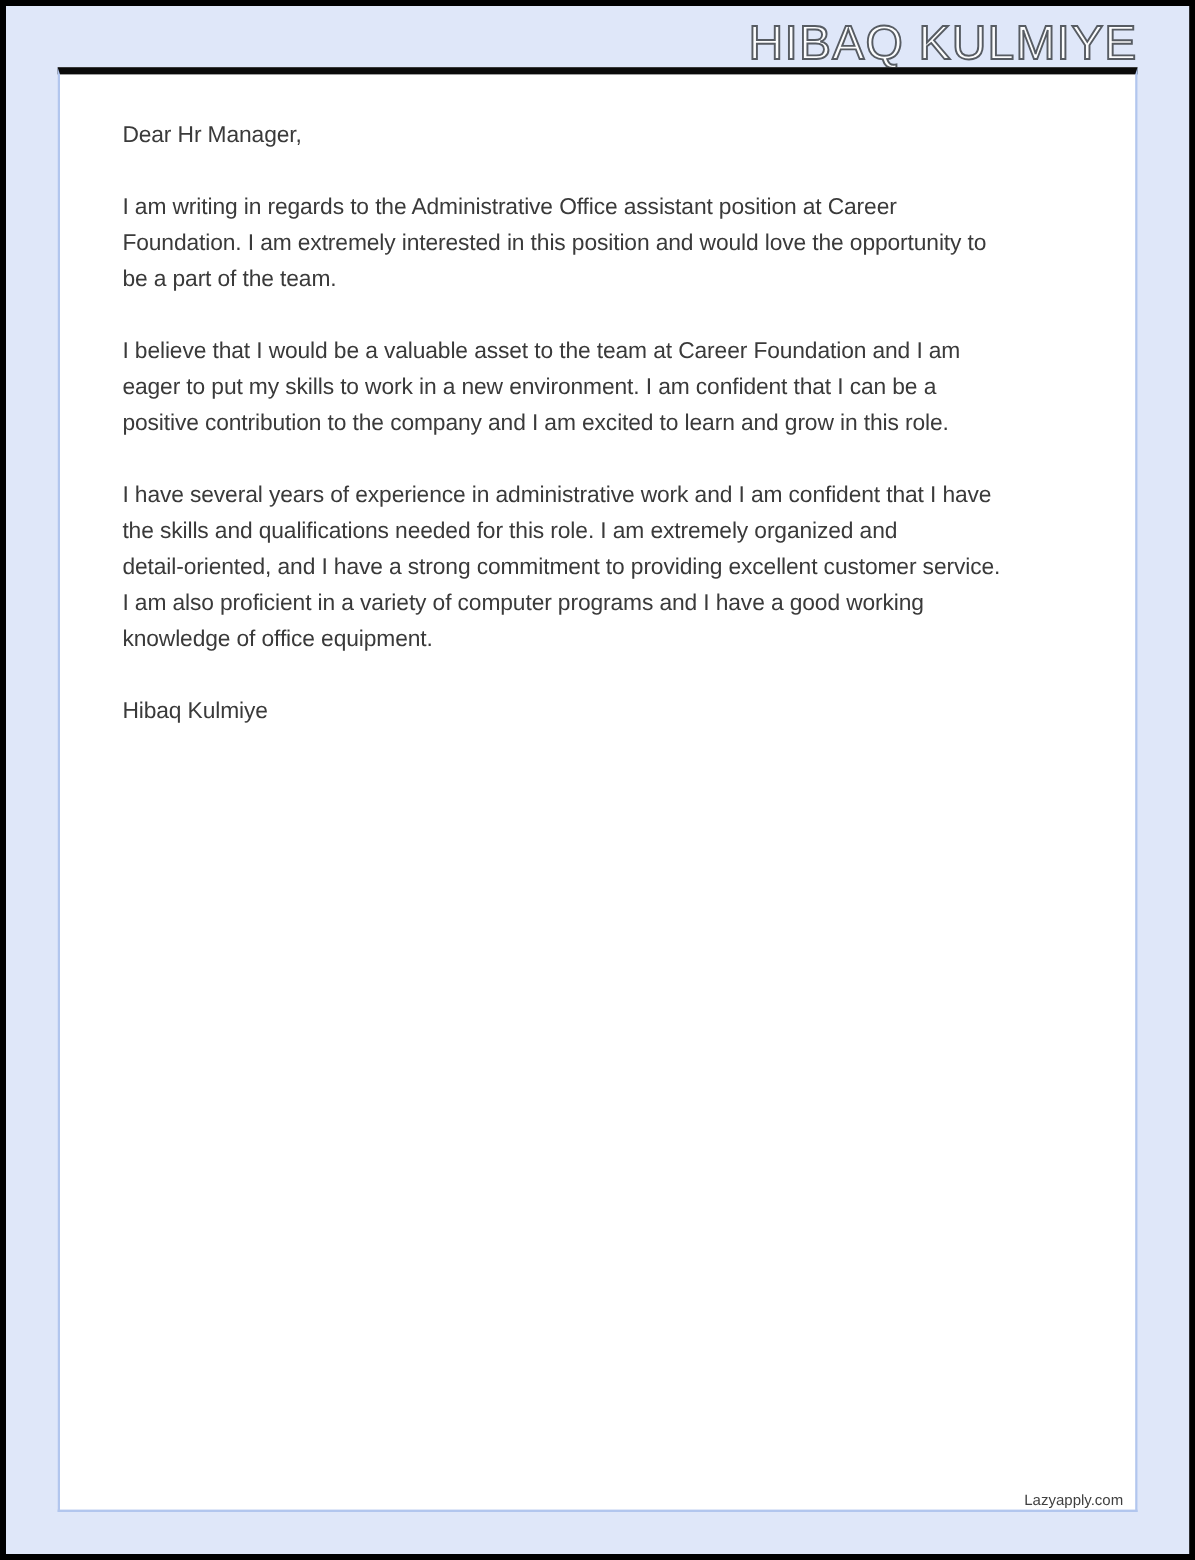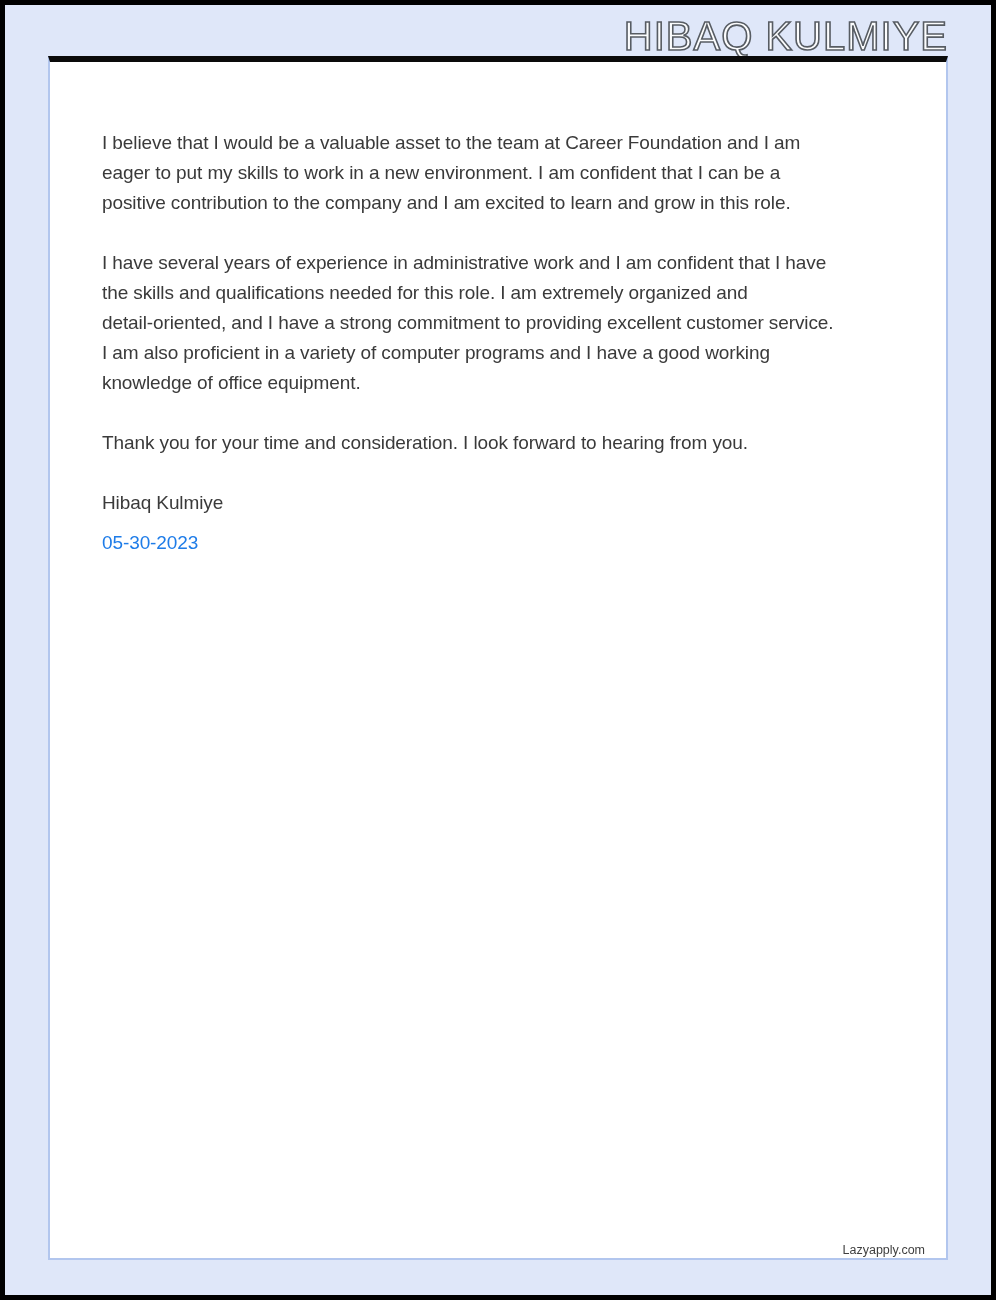--- a/index.html
+++ b/index.html
@@ -56,52 +56,54 @@
   }
   .para {
     margin-top: 30px !important;
   }
   .date {
     margin-top: 10px !important;
     color: #1e7ce8;
   }
   .footer {
     position: absolute;
-    right: 21px;
+    right: 10px;
     bottom: 1px;
     font-size: 12.5px;
     color: #3f3f3f;
   }
 </style>
 </head>
 <body>
 
 <div class="frame">
 
   <div class="letterhead">HIBAQ KULMIYE</div>
 
   <div class="page">
 
     <div class="content">
+      <p>Dear Hr Manager,</p>
 
+      <p class="para">I am writing in regards to the Administrative Office assistant position at Career
+Foundation. I am extremely interested in this position and would love the opportunity to
+be a part of the team.</p>
 
       <p class="para">I believe that I would be a valuable asset to the team at Career Foundation and I am
 eager to put my skills to work in a new environment. I am confident that I can be a
 positive contribution to the company and I am excited to learn and grow in this role.</p>
 
       <p class="para">I have several years of experience in administrative work and I am confident that I have
 the skills and qualifications needed for this role. I am extremely organized and
 detail-oriented, and I have a strong commitment to providing excellent customer service.
 I am also proficient in a variety of computer programs and I have a good working
 knowledge of office equipment.</p>
 
-      <p class="para">Thank you for your time and consideration. I look forward to hearing from you.</p>
 
 
       <p class="para">Hibaq Kulmiye</p>
 
-      <p class="date">05-30-2023</p>
     </div>
 
     <div class="footer">Lazyapply.com</div>
   </div>
 
 </div>
 
 </body></html>

